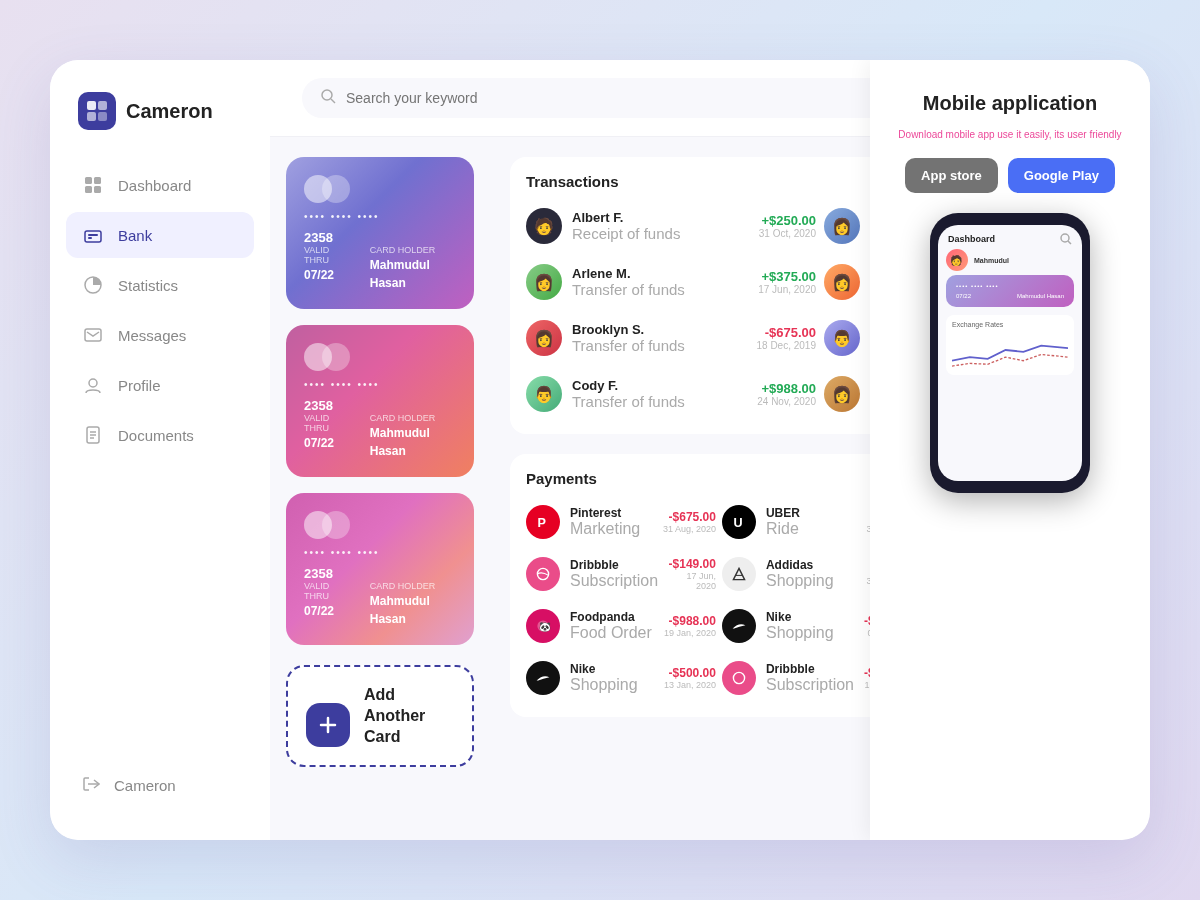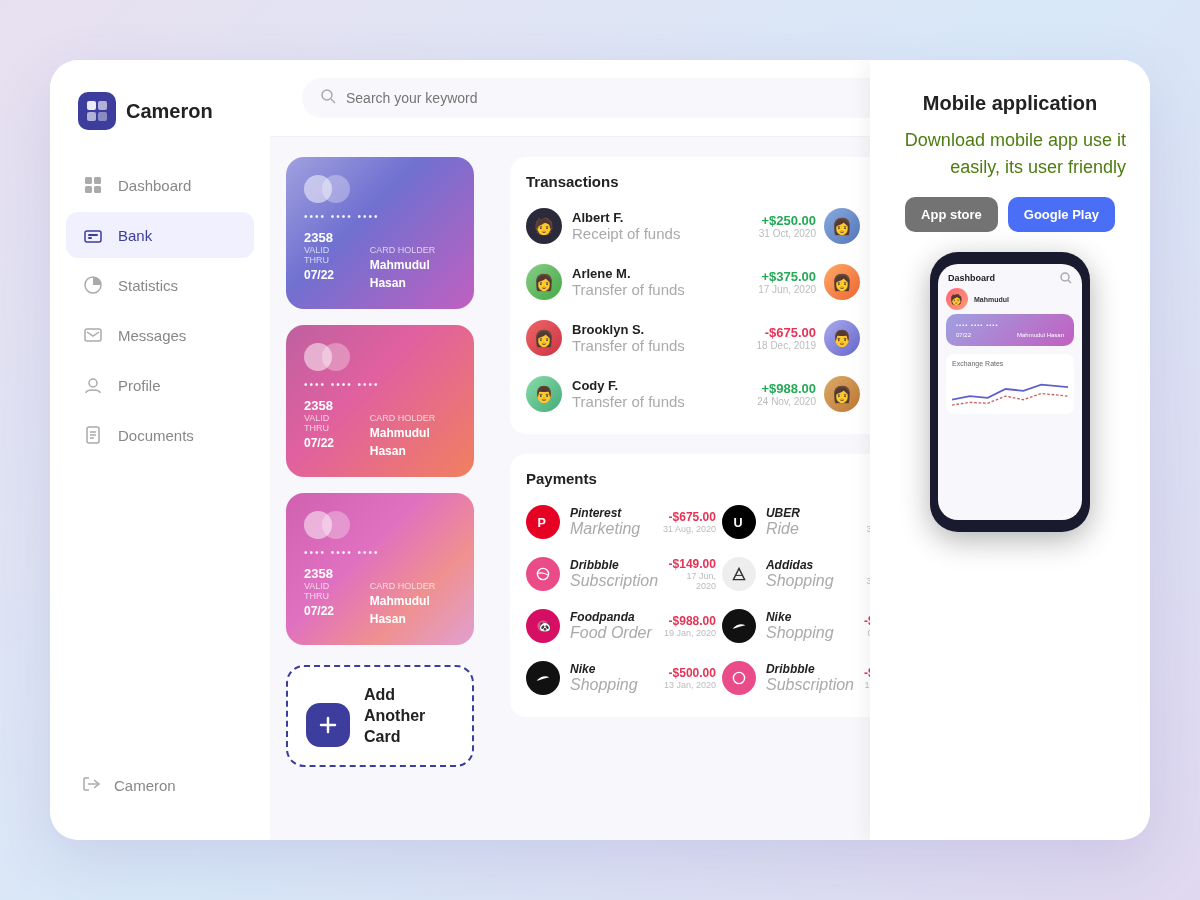--- a/index.html
+++ b/index.html
@@ -250,21 +250,21 @@
       gap: 10px;
       padding: 6px 0;
     }
     .pay-icon {
       width: 34px; height: 34px;
       border-radius: 50%;
       display: flex; align-items: center; justify-content: center;
       font-size: 16px;
       flex-shrink: 0;
     }
-    .pay-info { flex: 1; font-style: italic; }
+    .pay-info { flex: 1; }
     .pay-name { font-size: 12px; font-weight: 600; color: #222; }
     .pay-type { font-size: 16px; color: #aaa; }
     .pay-amount { font-size: 12px; font-weight: 700; }
     .pay-amount.negative { color: #e63355; }
     .pay-date { font-size: 9px; color: #bbb; }
     
     .mobile-panel {
       position: absolute;
       right: 0; top: 0;
       width: 280px;
@@ -273,21 +273,21 @@
       padding: 32px 24px;
       display: flex;
       flex-direction: column;
       align-items: center;
       gap: 12px;
       box-shadow: -4px 0 20px rgba(0,0,0,0.06);
       height: 100%;
       z-index: 10;
     }
     .mobile-title { font-size: 20px; font-weight: 700; color: #222; text-align: center; }
-    .mobile-desc { font-size: 18px; color: #4d7c0f; text-align: right; line-height: 1.5; }
+    .mobile-desc { font-size: 10px; color: #ec4899; text-align: left; line-height: 1.5; }
     .store-buttons { display: flex; gap: 10px; margin-top: 4px; }
     .store-btn {
       padding: 10px 16px;
       border-radius: 10px;
       font-size: 13px;
       font-weight: 600;
       cursor: pointer;
       border: none;
     }
     .store-btn.dark { background: #737373; color: #fff; }

